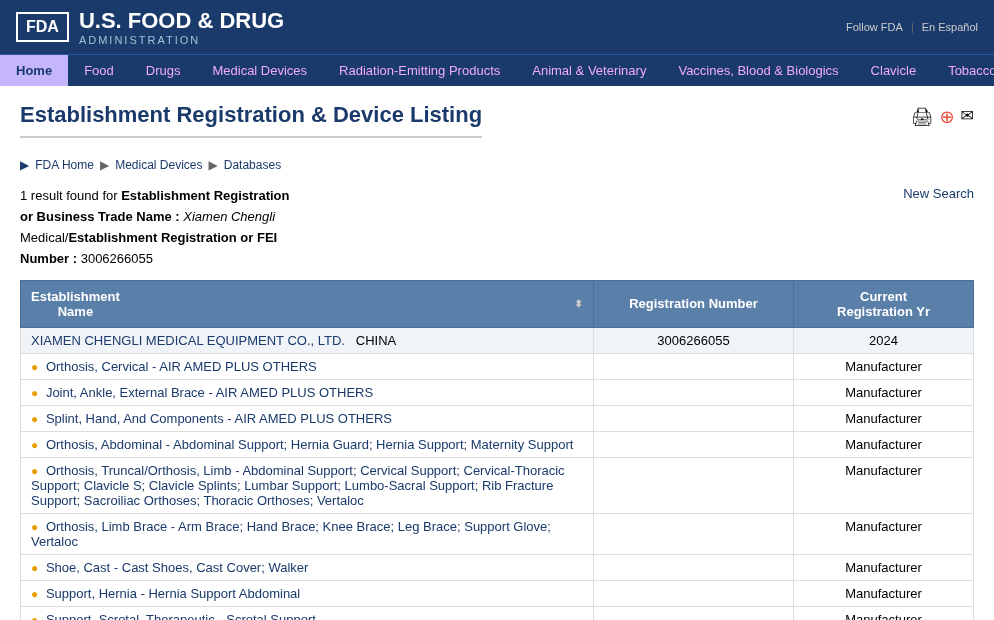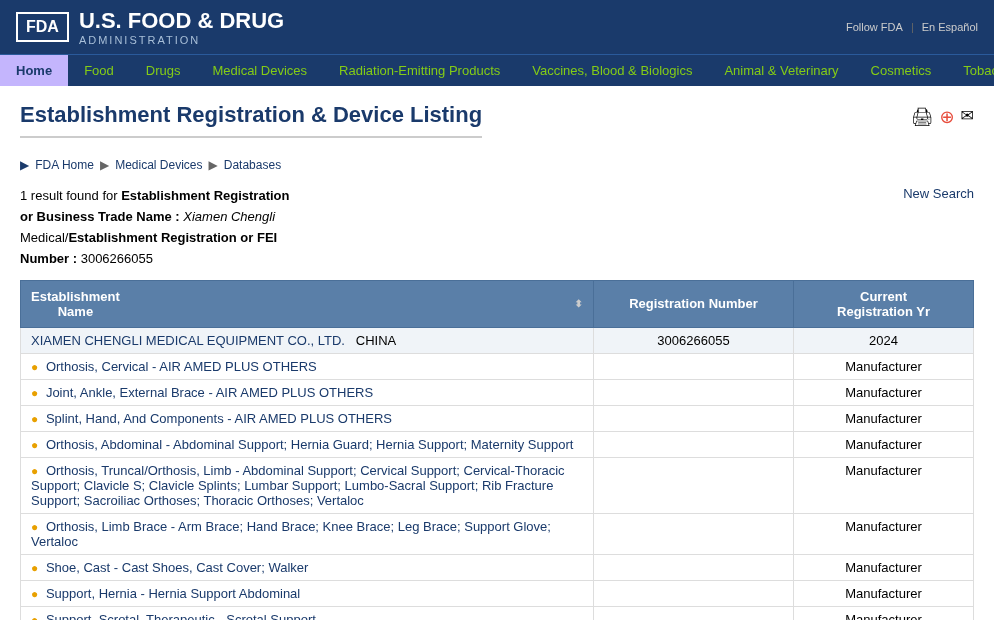--- a/index.html
+++ b/index.html
@@ -14,21 +14,21 @@
     .header-right { display: flex; flex-direction: column; align-items: flex-end; gap: 6px; }
     .header-links { color: #ccc; font-size: 11px; display: flex; gap: 8px; }
     .header-links a { color: #ccc; text-decoration: none; }
     .header-links span { color: #666; }
     .search-area { display: flex; gap: 0; }
     .search-input { width: 200px; padding: 4px 6px; font-size: 13px; border: 1px solid #ccc; }
     .search-btn { background: #c0392b; color: #fff; border: none; padding: 4px 14px; font-weight: bold; font-size: 12px; cursor: pointer; letter-spacing: 1px; }
 
     
     .nav { background: #1a3a6b; display: flex; border-top: 1px solid #2a5a9b; }
-    .nav-item { color: #84cc16; padding: 8px 16px; font-size: 13px; cursor: pointer; text-decoration: none; white-space: nowrap; }
+    .nav-item { color: #f0abfc; padding: 8px 16px; font-size: 13px; cursor: pointer; text-decoration: none; white-space: nowrap; }
     .nav-item.active { background: #c4b5fd; color: #1a3a6b; font-weight: bold; }
 
     
     .main { padding: 16px 20px; }
     .page-title { font-size: 22px; font-weight: bold; color: #1a3a6b; border-bottom: 2px solid #ccc; padding-bottom: 8px; margin-bottom: 20px; }
 
     
     .breadcrumb { display: flex; align-items: center; gap: 6px; font-size: 12px; color: #1a3a6b; margin-bottom: 14px; }
     .breadcrumb a { color: #1a3a6b; text-decoration: none; }
     .breadcrumb-arrow { color: #666; }
@@ -82,23 +82,23 @@
     </div>
   </div>
 </div>
 
 <nav class="nav">
   <a class="nav-item active" href="#">Home</a>
   <a class="nav-item" href="#">Food</a>
   <a class="nav-item" href="#">Drugs</a>
   <a class="nav-item" href="#">Medical Devices</a>
   <a class="nav-item" href="#">Radiation-Emitting Products</a>
+  <a class="nav-item" href="#">Animal &amp; Veterinary</a>
   <a class="nav-item" href="#">Vaccines, Blood &amp; Biologics</a>
-  <a class="nav-item" href="#">Animal &amp; Veterinary</a>
-  <a class="nav-item" href="#">Cosmetics</a>
+  <a class="nav-item" href="#">Clavicle</a>
   <a class="nav-item" href="#">Tobacco Products</a>
 </nav>
 
 <div class="main">
 
   <div style="display:flex; justify-content:space-between; align-items:flex-start;">
     <h1 class="page-title">Establishment Registration &amp; Device Listing</h1>
     <div class="action-icons" style="float:none; margin-top:4px;">
       <span class="action-icon" title="Print">🖨</span>
       <span class="action-icon" title="Bookmark" style="color:#e74c3c;">⊕</span>

